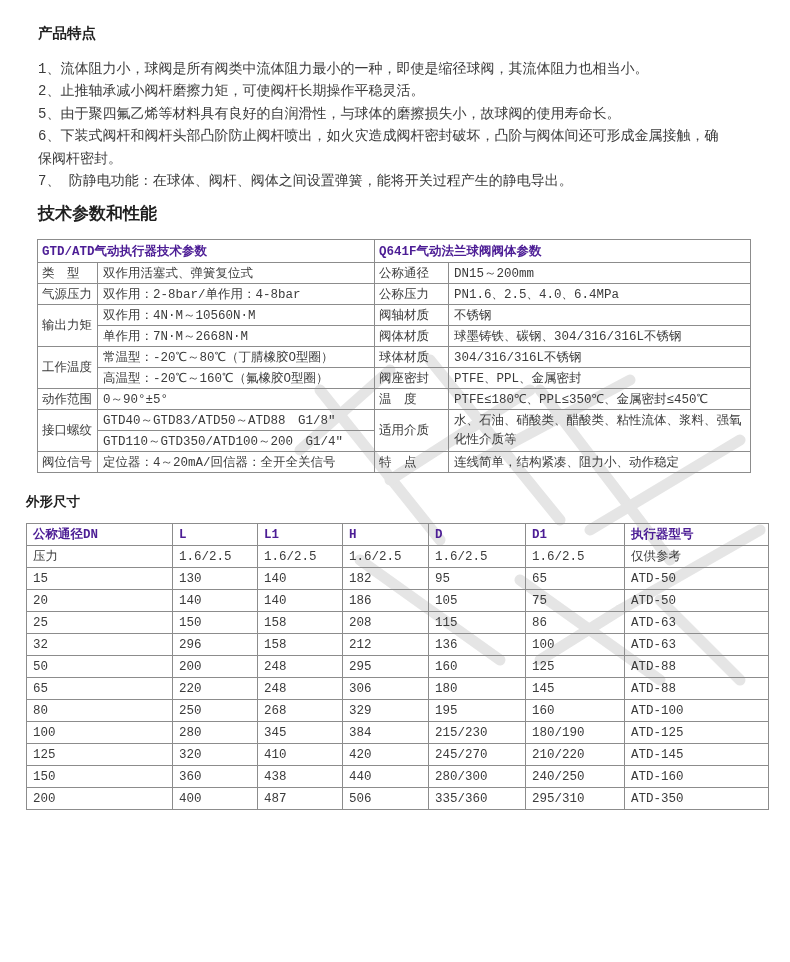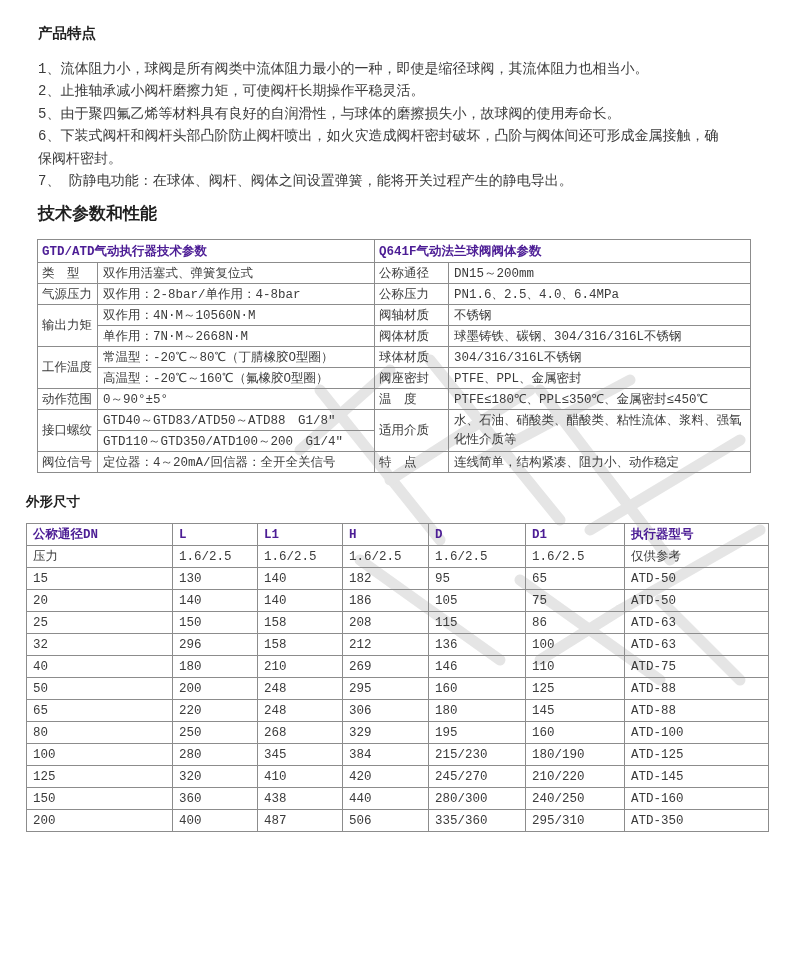--- a/index.html
+++ b/index.html
@@ -195,29 +195,20 @@
         <tr>
           <td>32</td>
           <td>296</td>
           <td>158</td>
           <td>212</td>
           <td>136</td>
           <td>100</td>
           <td>ATD-63</td>
         </tr>
         <tr>
-          <td>40</td>
-          <td>180</td>
-          <td>210</td>
-          <td>269</td>
-          <td>146</td>
-          <td>110</td>
-          <td>ATD-75</td>
-        </tr>
-        <tr>
           <td>50</td>
           <td>200</td>
           <td>248</td>
           <td>295</td>
           <td>160</td>
           <td>125</td>
           <td>ATD-88</td>
         </tr>
         <tr>
           <td>65</td>

